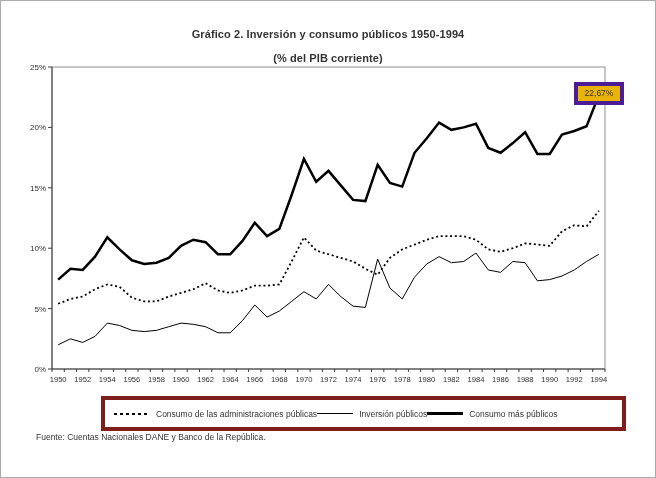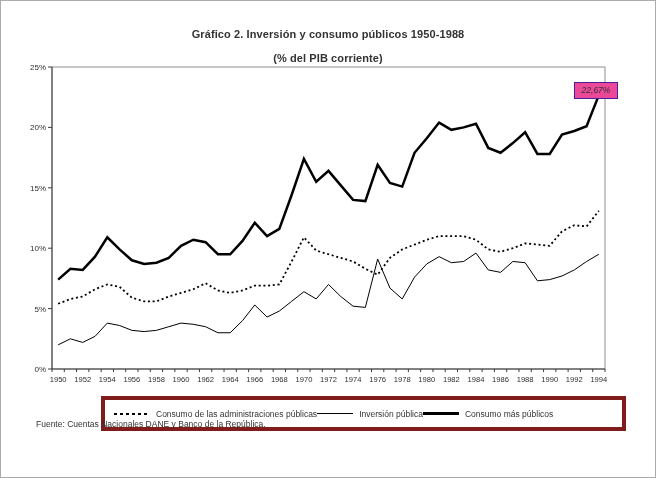--- a/index.html
+++ b/index.html
@@ -4,36 +4,36 @@
 <style>
   html,body{margin:0;padding:0;background:#ffffff;}
   body{width:656px;height:478px;overflow:hidden;font-family:"Liberation Sans",sans-serif;}
   .frame{position:relative;width:654px;height:476px;border:1px solid #ababab;background:#fff;}
   .title-line{position:absolute;left:0;width:100%;text-align:center;font-weight:bold;
     font-size:11px;color:#333;letter-spacing:0.1px;}
   .title-line.l1{top:27px;}
   .title-line.l2{top:51px;}
   svg.plot{position:absolute;left:0;top:0;width:656px;height:478px;}
   svg.plot text{font-family:"Liberation Sans",sans-serif;}
-  .anno{position:absolute;left:573px;top:81px;width:42px;height:15px;border:1px solid #4c1d95;
-    background:#ec4899;font-size:8.5px;line-height:15px;text-align:center;color:#333;font-style:italic;}
+  .anno{position:absolute;left:573px;top:81px;width:42px;height:15px;border:4px solid #4c1d95;
+    background:#eab308;font-size:8.5px;line-height:15px;text-align:center;color:#333;}
   .legend{position:absolute;left:100px;top:395px;width:499px;height:19px;border:4px solid #7f1d1d;
     background:#fff;display:flex;align-items:center;justify-content:flex-start;padding:4px 9px;}
   .legend-item{display:flex;align-items:center;gap:6px;font-size:8.5px;color:#333;white-space:nowrap;}
   .marker{display:inline-block;width:36px;flex:none;}
   .marker.dotted{height:2px;background:repeating-linear-gradient(90deg,#000 0 3px,transparent 3px 6px);}
   .marker.thin{height:1px;background:#000;}
   .marker.thick{height:3px;background:#000;}
-  .source{position:absolute;left:35px;top:418px;font-size:8.5px;color:#333;}
+  .source{position:absolute;left:35px;top:431px;font-size:8.5px;color:#333;}
 </style>
 </head>
 <body>
 
 <div class="frame">
-  <div class="title-line l1">Gráfico 2. Inversión y consumo públicos 1950-1988</div>
+  <div class="title-line l1">Gráfico 2. Inversión y consumo públicos 1950-1994</div>
   <div class="title-line l2">(% del PIB corriente)</div>
 
   <svg class="plot" viewBox="0 0 656 478" xmlns="http://www.w3.org/2000/svg">
       <rect x="51" y="66" width="553" height="302" fill="none" stroke="#8f8f8f" stroke-width="1"></rect>
       <line x1="51" y1="66" x2="51" y2="368" stroke="#3c3c3c" stroke-width="1"></line>
       <line x1="51" y1="368" x2="604" y2="368" stroke="#3c3c3c" stroke-width="1"></line>
       <line x1="47" y1="368" x2="51" y2="368" stroke="#3c3c3c" stroke-width="1"></line>
       <text x="45" y="371" text-anchor="end" font-size="8" fill="#2e2e2e">0%</text>
       <line x1="47" y1="307.6" x2="51" y2="307.6" stroke="#3c3c3c" stroke-width="1"></line>
       <text x="45" y="310.6" text-anchor="end" font-size="8" fill="#2e2e2e">5%</text>
@@ -121,21 +121,21 @@
 
   <div class="anno">22,67%</div>
 
   <div class="legend">
     <span class="legend-item">
       <span class="marker dotted"></span>
       <span>Consumo de las administraciones públicas</span>
     </span>
     <span class="legend-item">
       <span class="marker thin"></span>
-      <span>Inversión pública</span>
+      <span>Inversión públicos</span>
     </span>
     <span class="legend-item">
       <span class="marker thick"></span>
       <span>Consumo más públicos</span>
     </span>
   </div>
 
   <div class="source">Fuente: Cuentas Nacionales DANE y Banco de la República.</div>
 </div>
 

